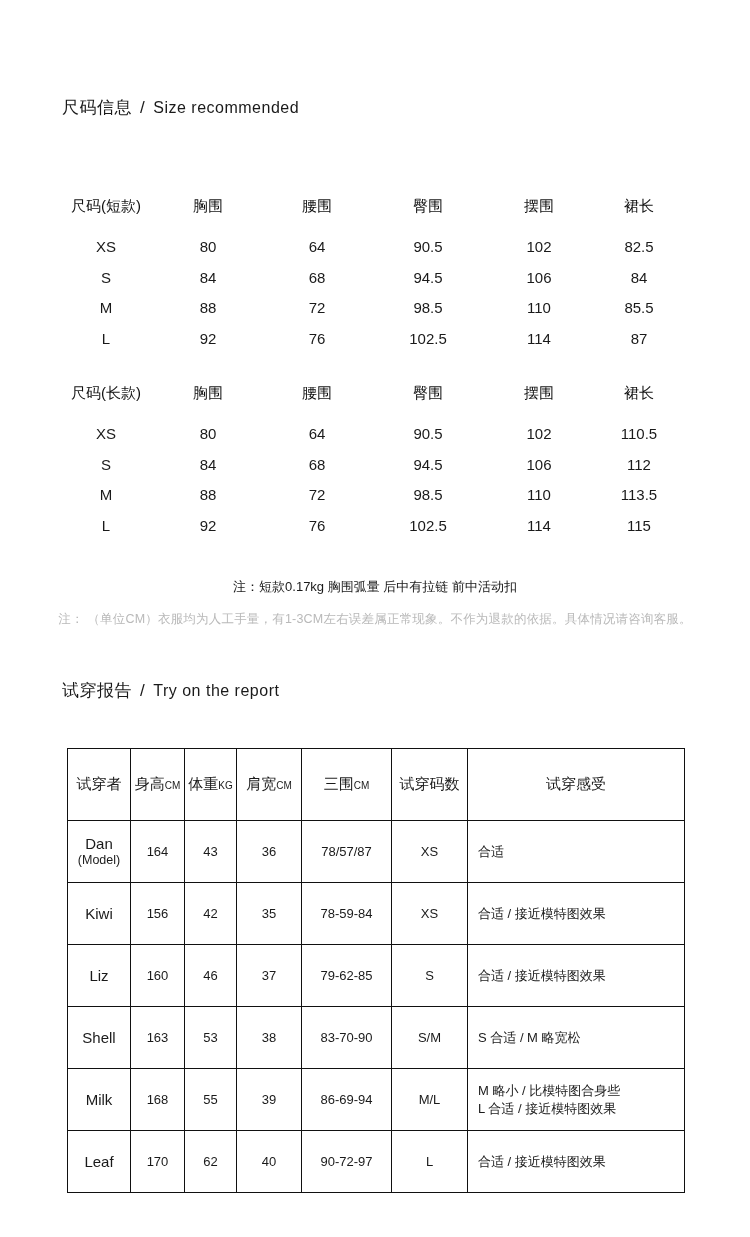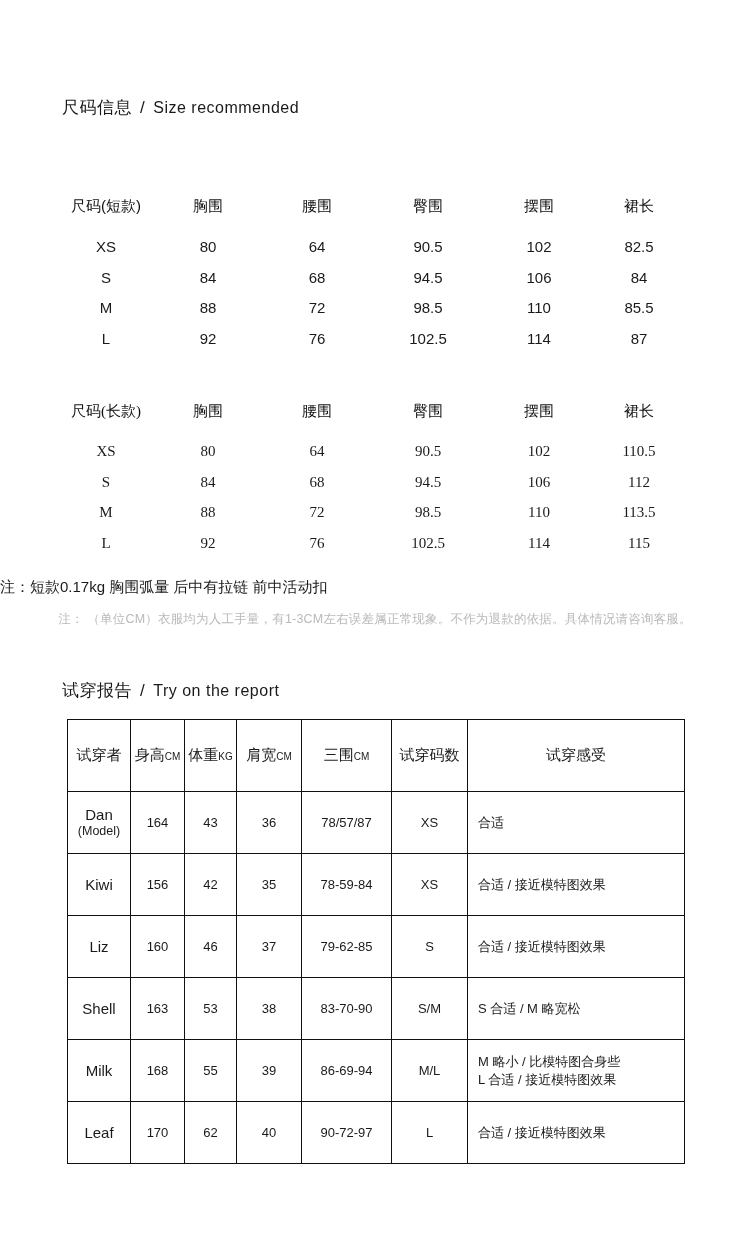--- a/index.html
+++ b/index.html
@@ -57,48 +57,48 @@
     color: #111;
   }
   .size-table col.c0 { width: 96px; }
   .size-table col.c1 { width: 108px; }
   .size-table col.c2 { width: 110px; }
   .size-table col.c3 { width: 112px; }
   .size-table col.c4 { width: 110px; }
   .size-table col.c5 { width: 90px; }
 
   #size-table-short { left: 58px; top: 145px; margin-top: 46px; }
-  #size-table-long  { left: 58px; top: 396px; font-family: Liberation Serif, serif; }
+  #size-table-long  { left: 58px; top: 378px; }
 
   
   .note-main {
     position: absolute;
     left: 0;
     top: 578px;
     width: 750px;
-    text-align: left;
-    font-size: 15px;
+    text-align: center;
+    font-size: 13px;
     color: #1a1a1a;
   }
   .note-sub {
     position: absolute;
     left: 0;
     top: 611px;
     width: 750px;
     text-align: center;
     font-size: 12.5px;
     color: #b9b9b9;
     letter-spacing: 0.2px;
   }
 
   
   #tryon-table {
     position: absolute;
     left: 67px;
-    top: 719px;
+    top: 748px;
     width: 617px;
     border-collapse: collapse;
     table-layout: fixed;
   }
   #tryon-table td {
     border: 1px solid #111111;
     text-align: center;
     vertical-align: middle;
     font-size: 13px;
     color: #1a1a1a;

